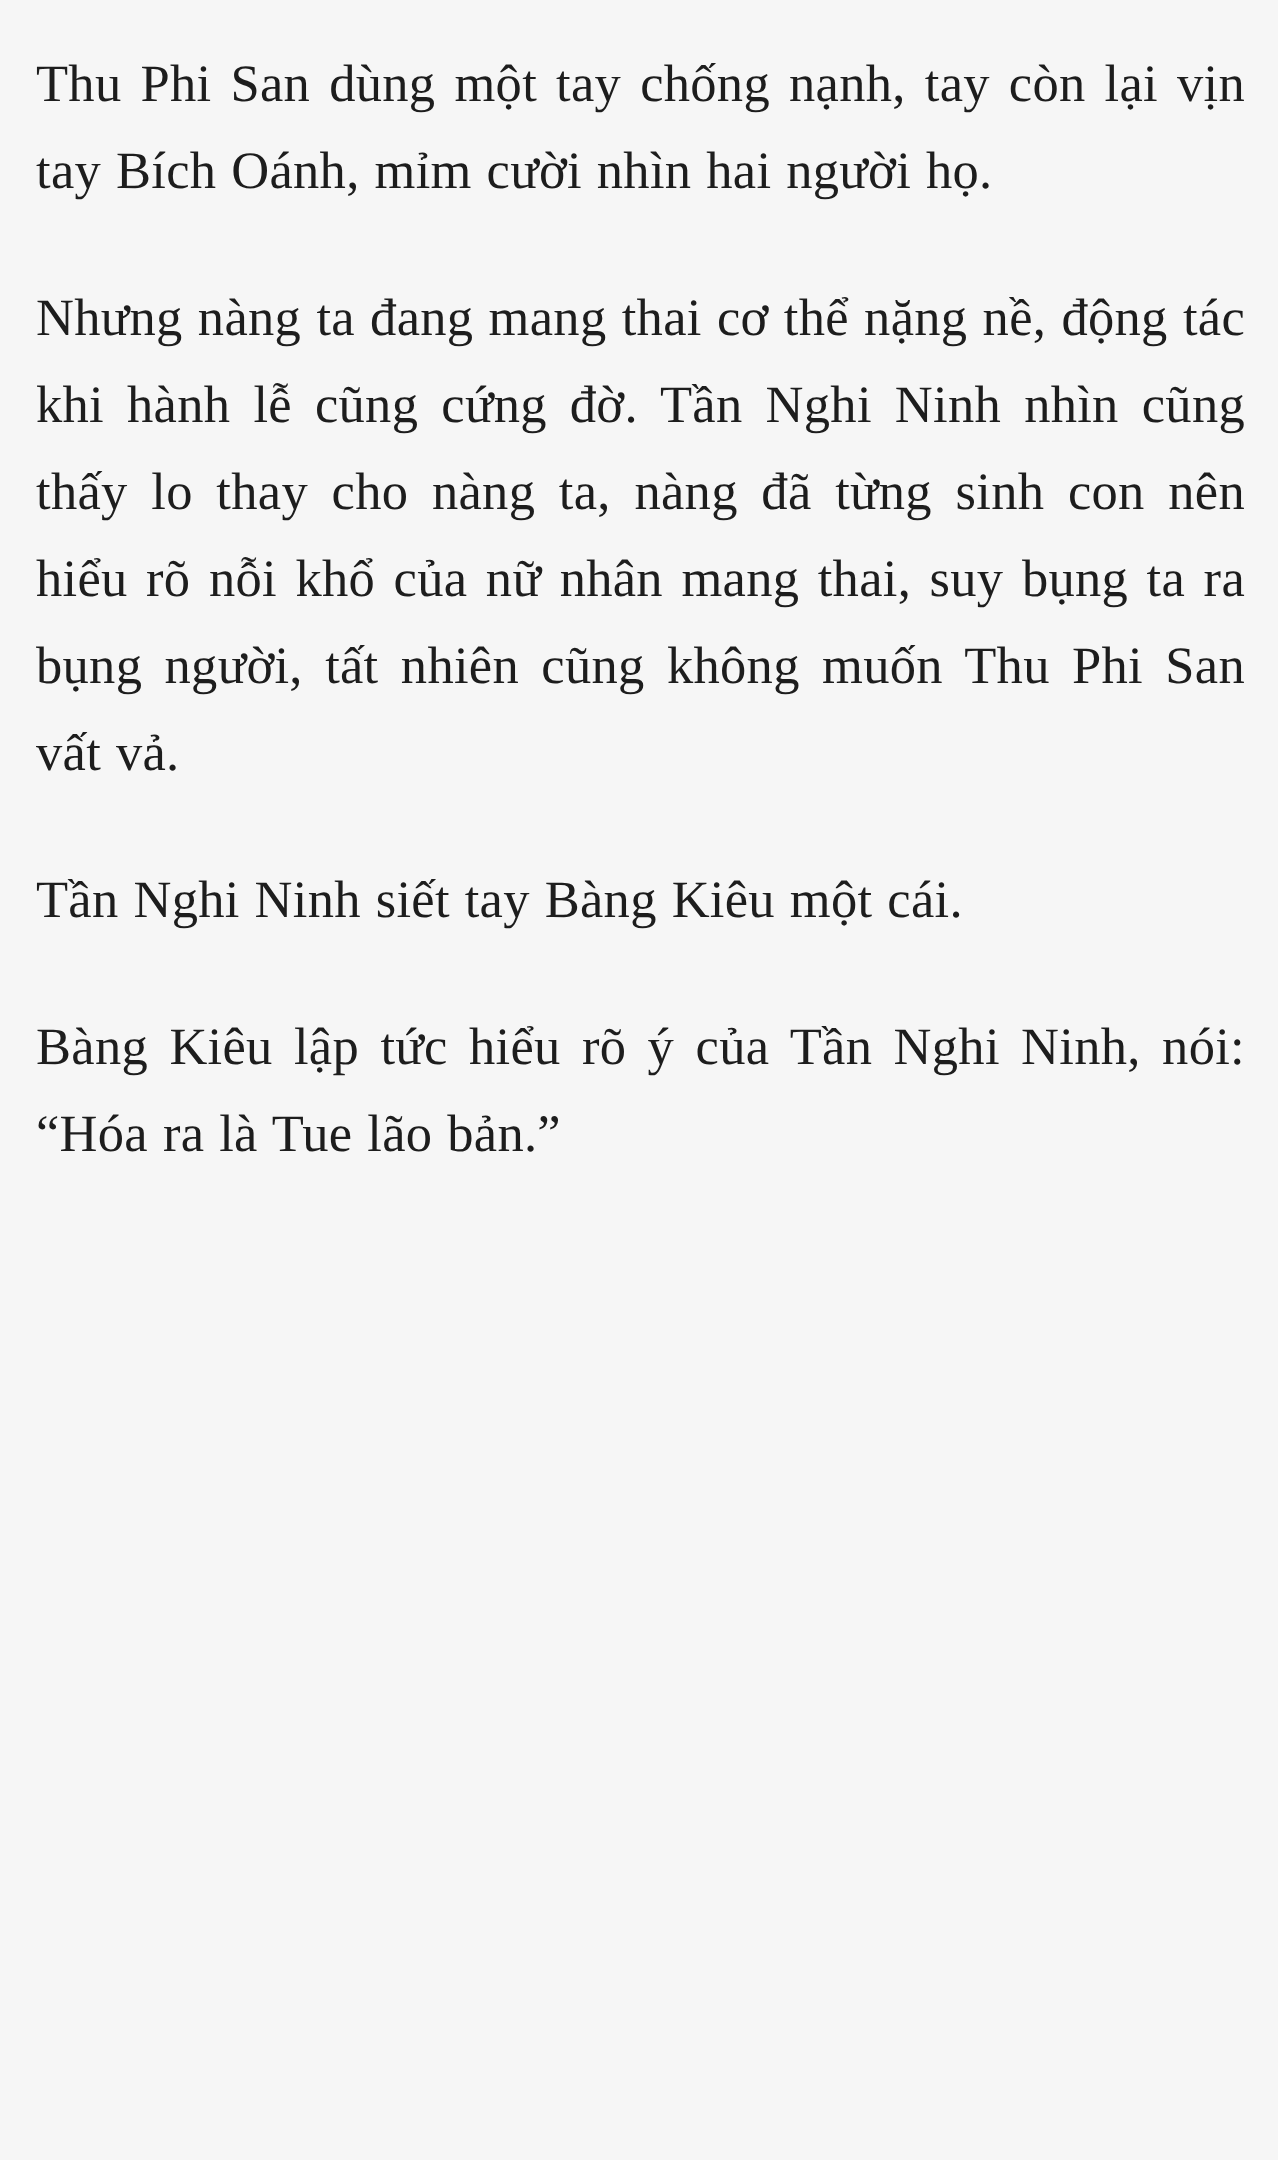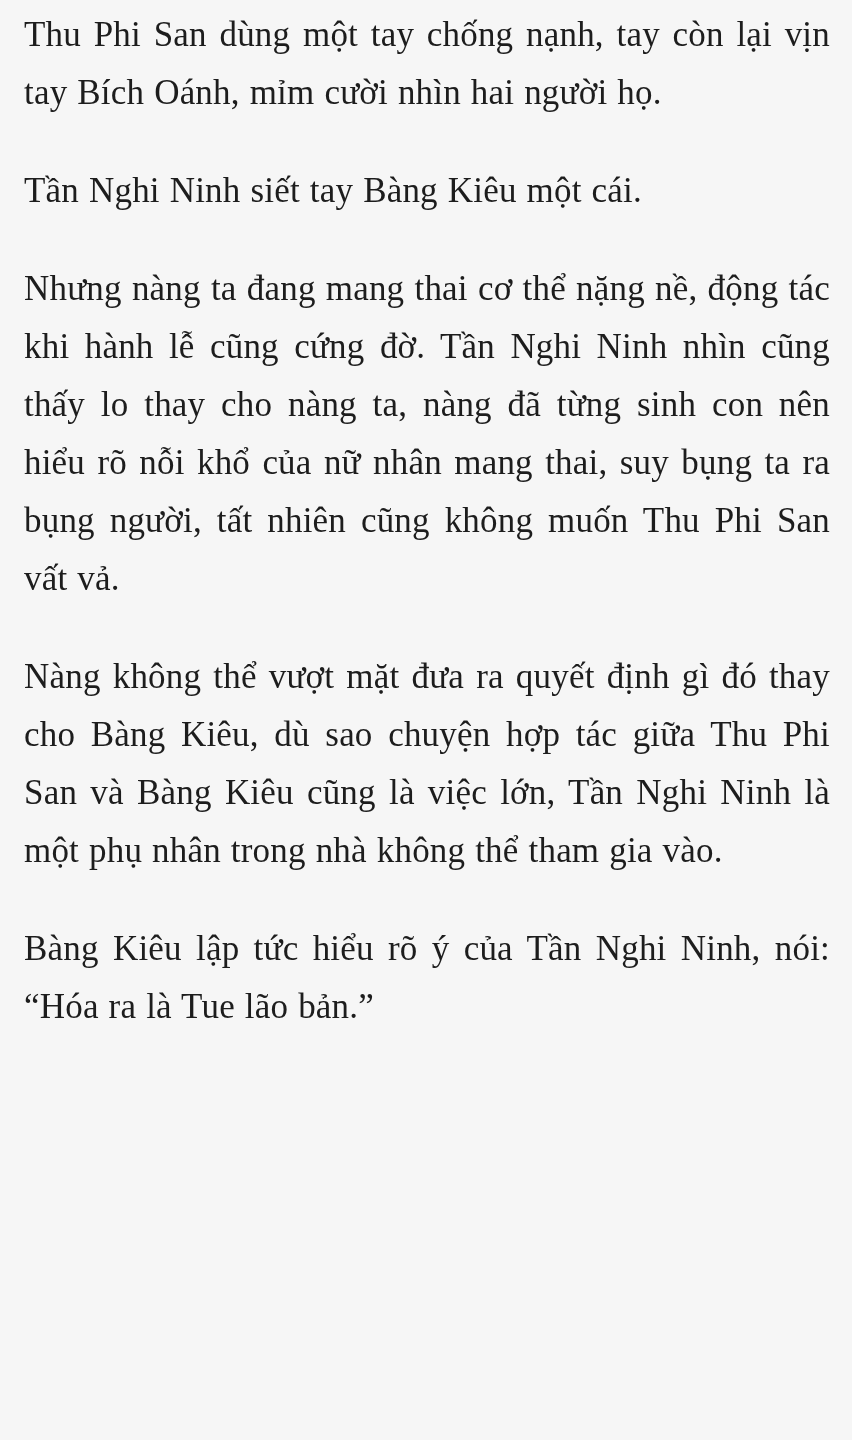--- a/index.html
+++ b/index.html
@@ -10,38 +10,38 @@
     width: 852px;
     height: 1440px;
     overflow: hidden;
     font-family: "Liberation Serif", "DejaVu Serif", serif;
   }
   .reader-page {
     box-sizing: border-box;
     width: 852px;
     height: 1094px;
     padding: 6px 22px 0 24px;
+    margin-top: 21px;
   }
   .reader-content p {
     margin: 0 0 40px 0;
     font-size: 35px;
     line-height: 58px;
     text-align: justify;
     text-justify: inter-word;
     letter-spacing: 0.2px;
     word-spacing: 1px;
   }
   .reader-content p:last-child {
     margin-bottom: 0;
   }
 </style>
 </head>
 <body style="background: rgb(246, 246, 246); color: rgb(29, 29, 29);">
 
 <main class="reader-page">
   <article class="reader-content">
     <p>Thu Phi San dùng một tay chống nạnh, tay còn lại vịn tay Bích Oánh, mỉm cười nhìn hai người họ.</p>
+    <p>Nhưng nàng ta đang mang thai cơ thể nặng nề, động tác khi hành lễ cũng cứng đờ. Tần Nghi Ninh nhìn cũng thấy lo thay cho nàng ta, nàng đã từng sinh con nên hiểu rõ nỗi khổ của nữ nhân mang thai, suy bụng ta ra bụng người, tất nhiên cũng không muốn Thu Phi San vất vả.</p>
     <p>Tần Nghi Ninh siết tay Bàng Kiêu một cái.</p>
-    <p>Nhưng nàng ta đang mang thai cơ thể nặng nề, động tác khi hành lễ cũng cứng đờ. Tần Nghi Ninh nhìn cũng thấy lo thay cho nàng ta, nàng đã từng sinh con nên hiểu rõ nỗi khổ của nữ nhân mang thai, suy bụng ta ra bụng người, tất nhiên cũng không muốn Thu Phi San vất vả.</p>
-    <p>Nàng không thể vượt mặt đưa ra quyết định gì đó thay cho Bàng Kiêu, dù sao chuyện hợp tác giữa Thu Phi San và Bàng Kiêu cũng là việc lớn, Tần Nghi Ninh là một phụ nhân trong nhà không thể tham gia vào.</p>
     <p>Bàng Kiêu lập tức hiểu rõ ý của Tần Nghi Ninh, nói: “Hóa ra là Tue lão bản.”</p>
   </article>
 </main>
 
 </body></html>

